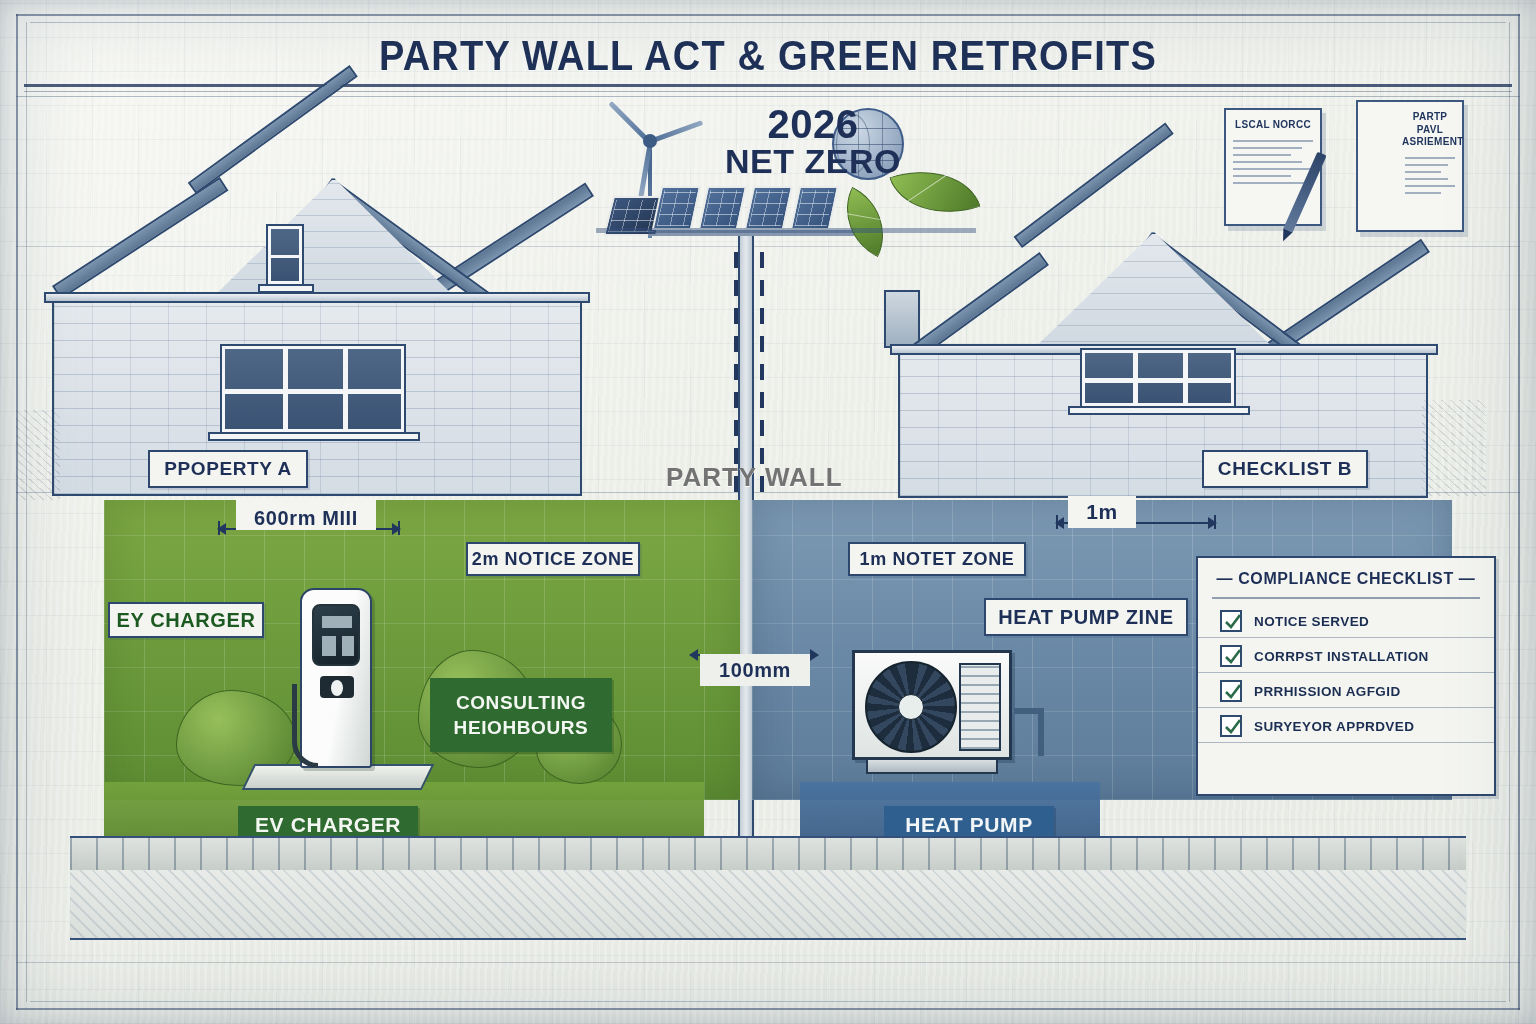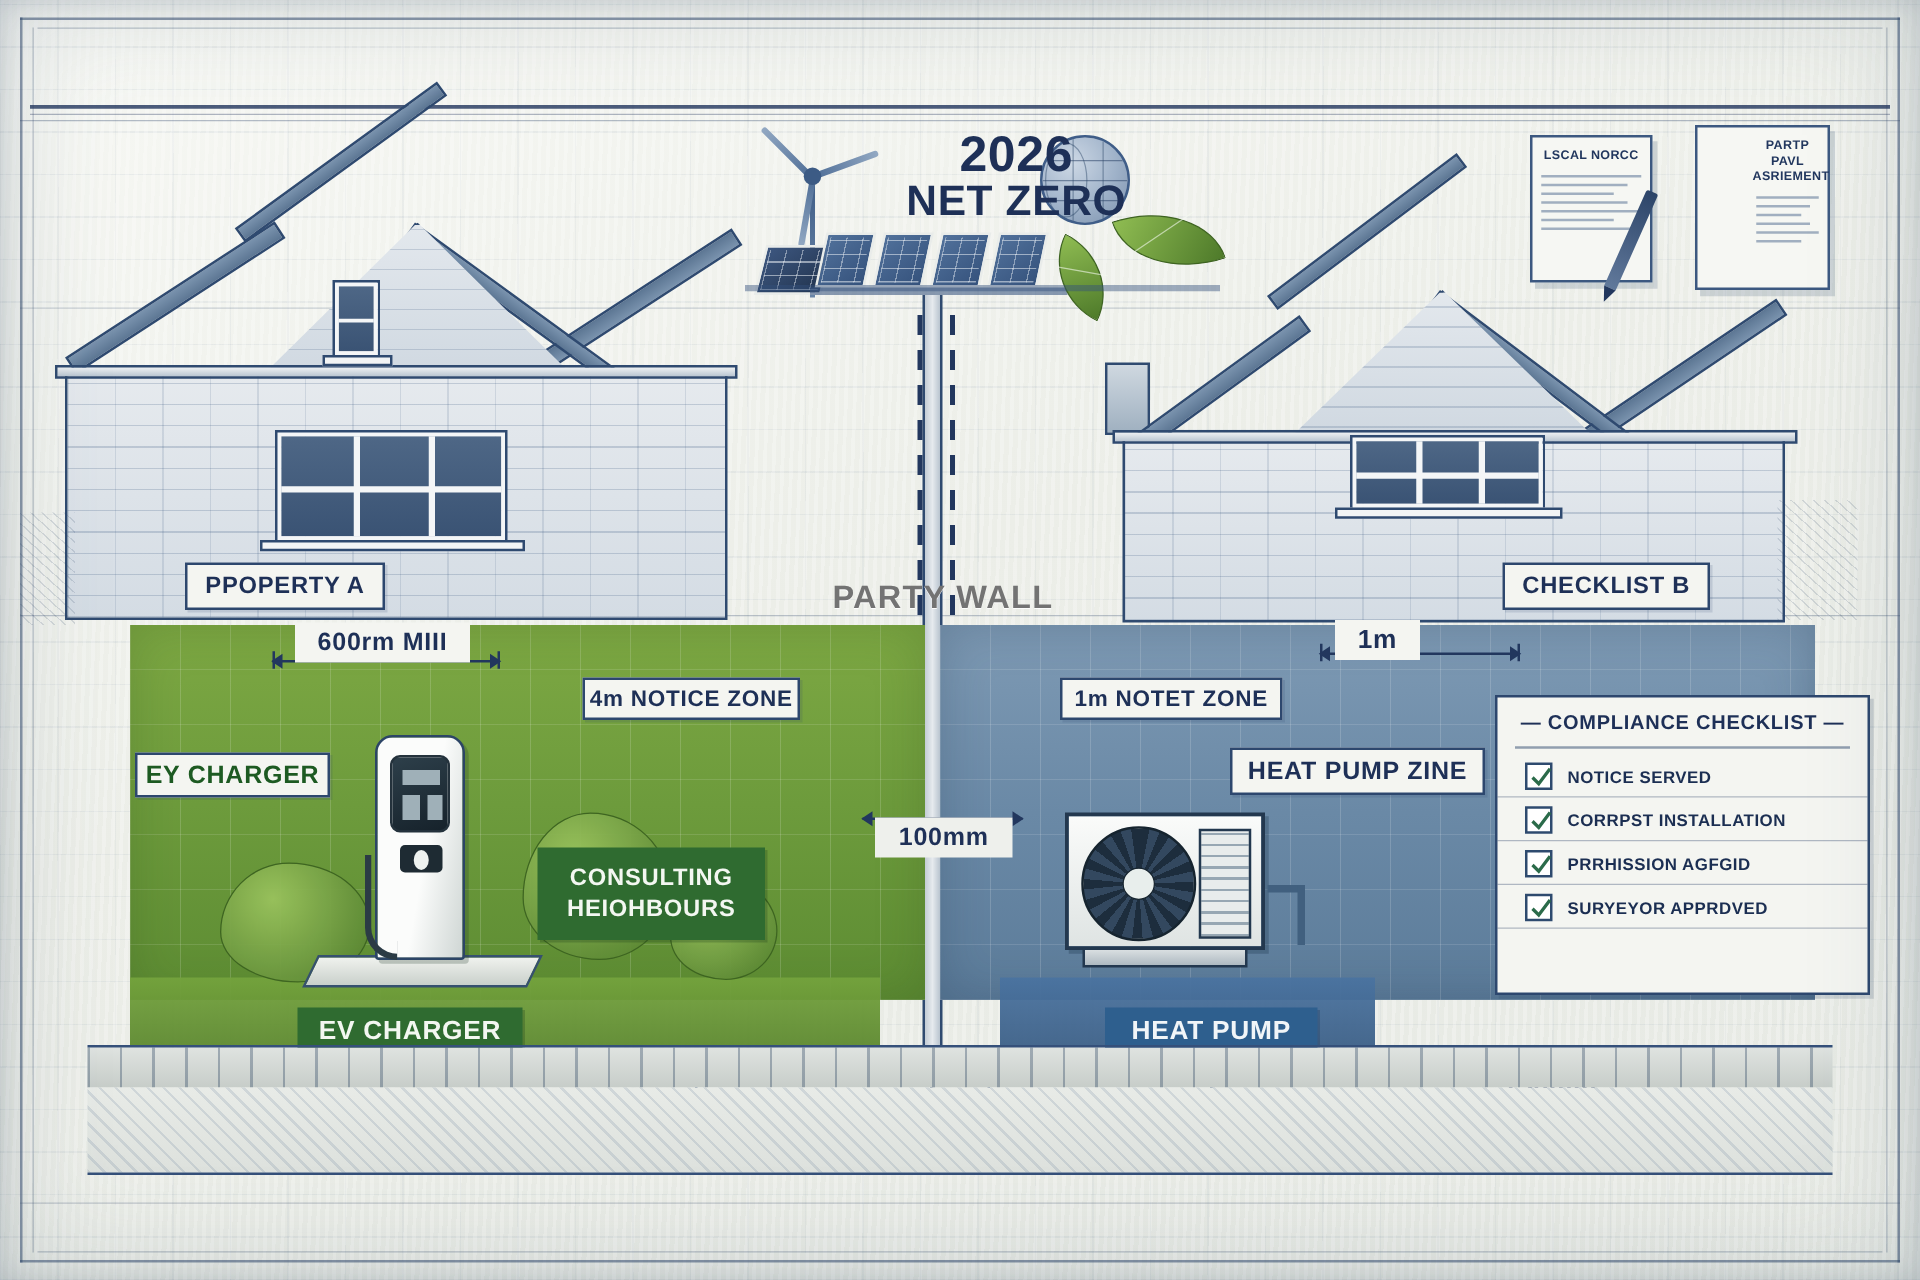--- a/index.html
+++ b/index.html
@@ -287,20 +287,23 @@
   <div class="frame-line fl-l1"></div>
   <div class="frame-line fl-l2"></div>
   <div class="frame-line fl-r1"></div>
   <div class="frame-line fl-r2"></div>
 
   <div class="hrule" style="top:96px"></div>
   <div class="hrule" style="top:246px; opacity:.22"></div>
   <div class="hrule" style="top:492px; opacity:.3"></div>
   <div class="hrule" style="top:962px; opacity:.25"></div>
 
+  <div class="titlebar">
+    <div class="title-txt">PARTY WALL ACT &amp; GREEN RETROFITS</div>
+  </div>
   <div class="title-u1"></div>
   <div class="title-u2"></div>
 
   <div class="netzero">
     <div class="turbine">
       <div class="t-mast"></div>
       <div class="t-blade tb1"></div>
       <div class="t-blade tb2"></div>
       <div class="t-blade tb3"></div>
       <div class="t-hub"></div>
@@ -481,30 +484,30 @@
   <div class="plate" style="left:148px; top:450px; width:160px; height:38px; font-size:19px;">
     <span>PPOPERTY A</span>
   </div>
 
   <div class="bare-label" style="left:666px; top:462px; font-size:26px;">PARTY WALL</div>
 
   <div class="plate" style="left:1202px; top:450px; width:166px; height:38px; font-size:19px;">
     <span>CHECKLIST B</span>
   </div>
 
-  <div class="plate plate-noborder" style="left:236px; top:498px; width:140px; height:32px; font-size:20px;">
+  <div class="plate plate-noborder" style="left:236px; top:498px; width:140px; height:32px; font-size:20px;align-items:flex-end;">
     <span>600rm MIII</span>
   </div>
 
   <div class="plate plate-noborder" style="left:1068px; top:496px; width:68px; height:32px; font-size:21px;">
     <span>1m</span>
   </div>
 
   <div class="plate" style="left:466px; top:542px; width:174px; height:34px; font-size:18px;">
-    <span>4m NOTICE ZONE</span>
+    <span>2m NOTICE ZONE</span>
   </div>
 
   <div class="plate" style="left:848px; top:542px; width:178px; height:34px; font-size:18px;">
     <span>1m NOTET ZONE</span>
   </div>
 
   <div class="plate plate-green-txt" style="left:108px; top:602px; width:156px; height:36px; font-size:20px;">
     <span>EY CHARGER</span>
   </div>
 

